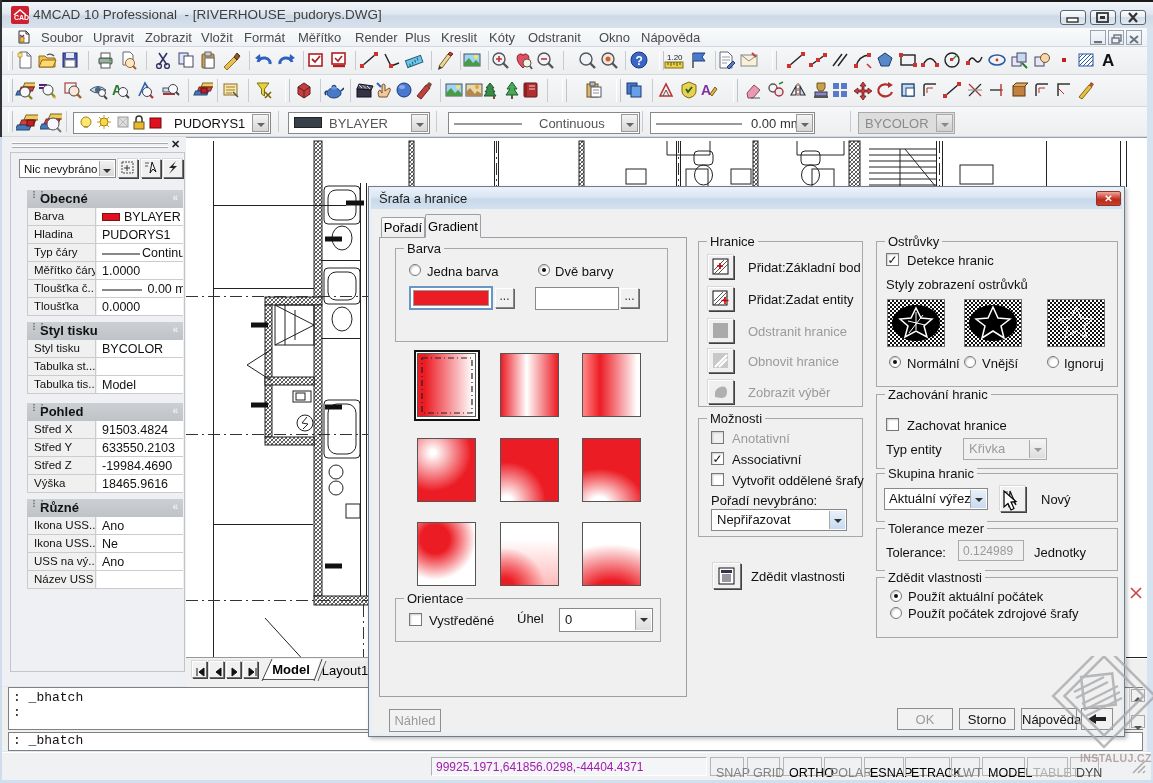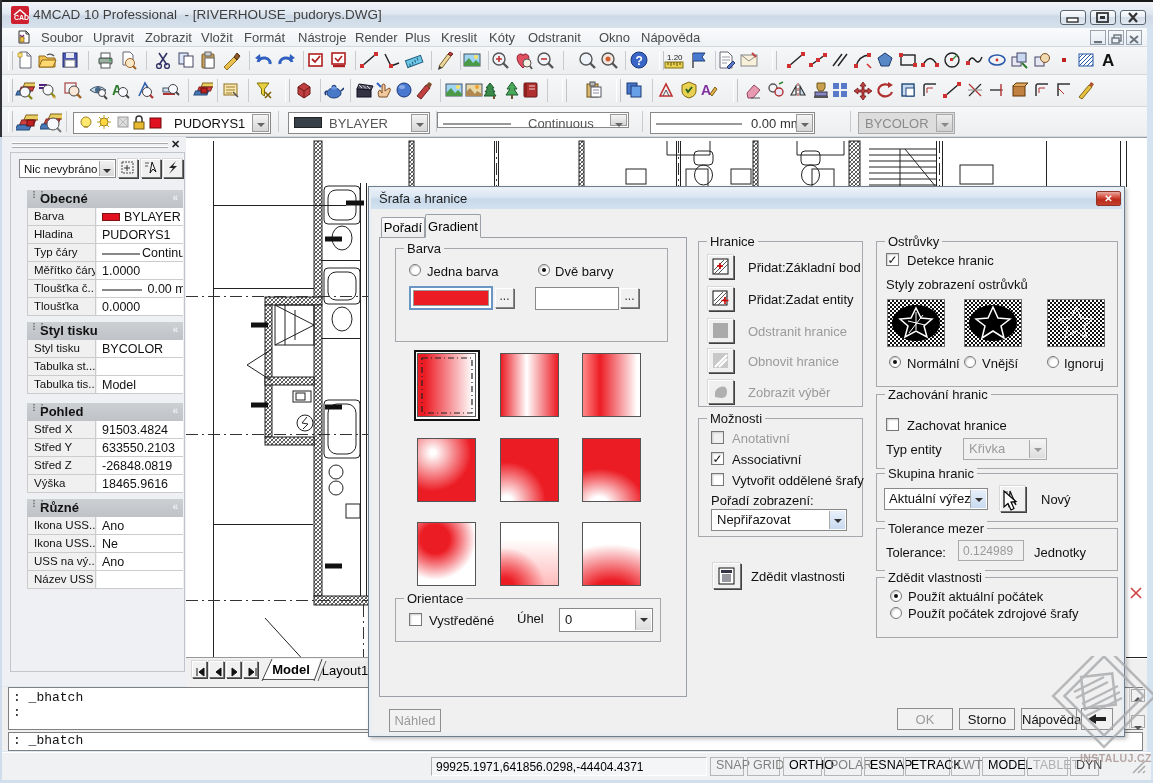--- a/index.html
+++ b/index.html
@@ -31,22 +31,22 @@
 
 #canvas{position:absolute;left:186px;top:137px;width:961px;height:549px;background:#fff;border-top:1px solid #98a0a8}
 
 #rborder{position:absolute;right:0;top:28px;width:6px;bottom:0;background:#d5e2ef}
 
 #cmd{position:absolute;left:2px;top:687px;width:1145px;height:64px;background:#f0f0f0}
 #cmdhist{position:absolute;left:6px;top:0;right:4px;height:43px;background:#fff;border:1px solid #808080;font-family:"Liberation Mono",monospace;font-size:13px;color:#111;padding:2px 4px}
 #cmdline{position:absolute;left:6px;top:45px;right:4px;height:19px;background:#fff;border:1px solid #808080;font-family:"Liberation Mono",monospace;font-size:13px;color:#111;padding:0 4px}
 
 #status{position:absolute;left:2px;top:752px;width:1149px;height:28px;background:#f0f1f3;border-top:1px solid #fff;font-size:12px;color:#808080}
-#coords{position:absolute;left:429px;top:4px;width:276px;height:19px;background:#f4f5f6;border:1px solid #b0b0b0;border-right-color:#fff;border-bottom-color:#fff;padding:2px 4px;color:#000000;font-size:12px}
-.sbtn{position:absolute;top:4px;height:19px;border:1px solid #b6b6b6;padding:0 5px;font-size:12.5px}
+#coords{position:absolute;left:429px;top:4px;width:276px;height:19px;background:#f4f5f6;border:1px solid #b0b0b0;border-right-color:#fff;border-bottom-color:#fff;padding:2px 4px;color:#a21caf;font-size:12px}
+.sbtn{position:absolute;top:4px;height:19px;border:1px solid #b6b6b6;padding:8px 5px;font-size:12.5px}
 #bottomborder{position:absolute;left:0;top:780px;width:1153px;height:3px;background:#cfdfee}
 
 #dlg{position:absolute;left:368px;top:186px;width:757px;height:551px;background:#e9eef3;border:1px solid #6e7e8e;box-shadow:2px 2px 4px rgba(0,0,0,.25)}
 #dlgtitle{position:absolute;left:2px;top:1px;right:2px;height:21px;background:linear-gradient(#eaf1f9,#dbe7f3 40%,#c8d9ea 55%,#d4e2f0);font-size:13px;color:#1c1c1c}
 #dlgbody{position:absolute;left:3px;top:22px;right:3px;bottom:3px;background:#f0f0f0}
 .gbox{position:absolute;border:1px solid #a5a9ad;border-radius:0}
 .gbox>.glabel{position:absolute;left:8px;top:-8px;background:#f0f0f0;padding:0 3px;font-size:13px;color:#111}
 .lbl{position:absolute;font-size:13px;color:#111;white-space:nowrap}
 .glbl{position:absolute;font-size:13px;color:#9a9a9a;white-space:nowrap}
 .radio{position:absolute;width:12px;height:12px;border-radius:50%;background:#fff;border:1px solid #777;box-shadow:inset 1px 1px 2px #c9c9c9}
@@ -91,21 +91,21 @@
           <path d="M2 1 L10 10 M10 1 L2 10" stroke="#333" stroke-width="2.2"></path>
         </svg></div>
   </div>
 
   <div id="menubar">
     <span style="left:39px">Soubor</span>
       <span style="left:91px">Upravit</span>
     <span style="left:143px">Zobrazit</span>
       <span style="left:199px">Vložit</span>
     <span style="left:242px">Formát</span>
-      <span style="left:296px">Nástroje</span>
+      <span style="left:296px">Měřítko</span>
     <span style="left:353px">Render</span>
       <span style="left:403px">Plus</span>
     <span style="left:439px">Kreslit</span>
       <span style="left:487px">Kóty</span>
     <span style="left:526px">Odstranit</span>
       <span style="left:597px">Okno</span>
     <span style="left:639px">Nápověda</span>
     <svg width="15" height="16" style="position:absolute;left:14px;top:1px">
         <path d="M3 2 h7 l3 3 v9 h-10 Z" fill="#fff" stroke="#333"></path>
         <path d="M10 2 v3 h3" fill="none" stroke="#333"></path>
@@ -590,21 +590,21 @@
       <span style="position:absolute;left:100px;top:3px">PUDORYS1</span>
       <span class="ar" style="width:17px;background:linear-gradient(#f4f4f4,#d6d6d6);border:1px solid #999"><span class="arrowdn" style="margin-top:6px;border-top-color:#666"></span></span>
     </div>
     <div class="vsep" style="left:276px"></div>
     <div class="combo" style="left:286px;top:5px;width:142px;height:22px">
       <span style="position:absolute;left:5px;top:4px;width:28px;height:11px;background:#38404a;border:1px solid #222"></span>
       <span style="position:absolute;left:40px;top:3px;color:#555">BYLAYER</span>
       <span class="ar" style="width:17px;background:linear-gradient(#f4f4f4,#d6d6d6);border:1px solid #999"><span class="arrowdn" style="margin-top:6px;border-top-color:#666"></span></span>
     </div>
     <div class="vsep" style="left:434px"></div>
-    <div class="combo" style="left:435px;top:5px;width:192px;height:16px">
+    <div class="combo" style="left:446px;top:5px;width:192px;height:22px">
       <svg width="70" height="10" style="position:absolute;left:5px;top:6px">
           <path d="M0 5 h68" stroke="#333"></path>
         </svg>
       <span style="position:absolute;left:90px;top:3px;color:#555">Continuous</span>
       <span class="ar" style="width:17px;background:linear-gradient(#f4f4f4,#d6d6d6);border:1px solid #999"><span class="arrowdn" style="margin-top:6px;border-top-color:#666"></span></span>
     </div>
     <div class="vsep" style="left:640px"></div>
     <div class="combo" style="left:648px;top:5px;width:165px;height:22px">
       <svg width="88" height="10" style="position:absolute;left:5px;top:6px">
           <path d="M0 5 h86" stroke="#333"></path>
@@ -686,21 +686,21 @@
       <div class="prow" style="top:284px">
           <span class="pl">Střed X</span>
           <span class="pv">91503.4824</span>
         </div>
       <div class="prow" style="top:302px">
           <span class="pl">Střed Y</span>
           <span class="pv">633550.2103</span>
         </div>
       <div class="prow" style="top:320px">
           <span class="pl">Střed Z</span>
-          <span class="pv">-26848.0819</span>
+          <span class="pv">-19984.4690</span>
         </div>
       <div class="prow" style="top:338px">
           <span class="pl">Výška</span>
           <span class="pv">18465.9616</span>
         </div>
       <div class="phead" style="top:362px"><span class="dots">⋮⋮</span>Různé<span class="chev">«</span></div>
       <div class="prow" style="top:380px">
           <span class="pl">Ikona USS...</span>
           <span class="pv">Ano</span>
         </div>
@@ -986,21 +986,21 @@
 
       <div class="gbox" style="left:326px;top:209px;width:165px;height:119px">
           <div class="glabel">Možnosti</div>
         </div>
       <div class="check dis" style="left:339px;top:222px"></div>
       <div class="glbl" style="left:360px;top:222px">Anotativní</div>
       <div class="check" style="left:339px;top:243px">✓</div>
       <div class="lbl" style="left:360px;top:243px">Associativní</div>
       <div class="check" style="left:339px;top:264px"></div>
       <div class="lbl" style="left:360px;top:264px">Vytvořit oddělené šrafy</div>
-      <div class="lbl" style="left:339px;top:284px">Pořadí zobrazení:</div>
+      <div class="lbl" style="left:339px;top:284px">Pořadí nevybráno:</div>
       <div class="combo" style="left:339px;top:300px;width:136px;height:22px">
           <span style="position:absolute;left:5px;top:2px">Nepřiřazovat</span>
           <span class="ar" style="background:linear-gradient(#e8f0fa,#c8daf0)"><span class="arrowdn" style="margin-top:5px"></span></span>
         </div>
 
       <div class="hbtn" style="left:341px;top:354px;width:28px;height:26px"><svg width="20" height="20">
             <rect x="2" y="2" width="15" height="16" fill="#fff" stroke="#111"></rect>
             <rect x="4" y="4" width="11" height="3" fill="#334"></rect>
             <path d="M5 9 h9 M5 11 h9 M5 13 h9 M5 15 h9" stroke="#334" stroke-width="1"></path>
           </svg></div>

